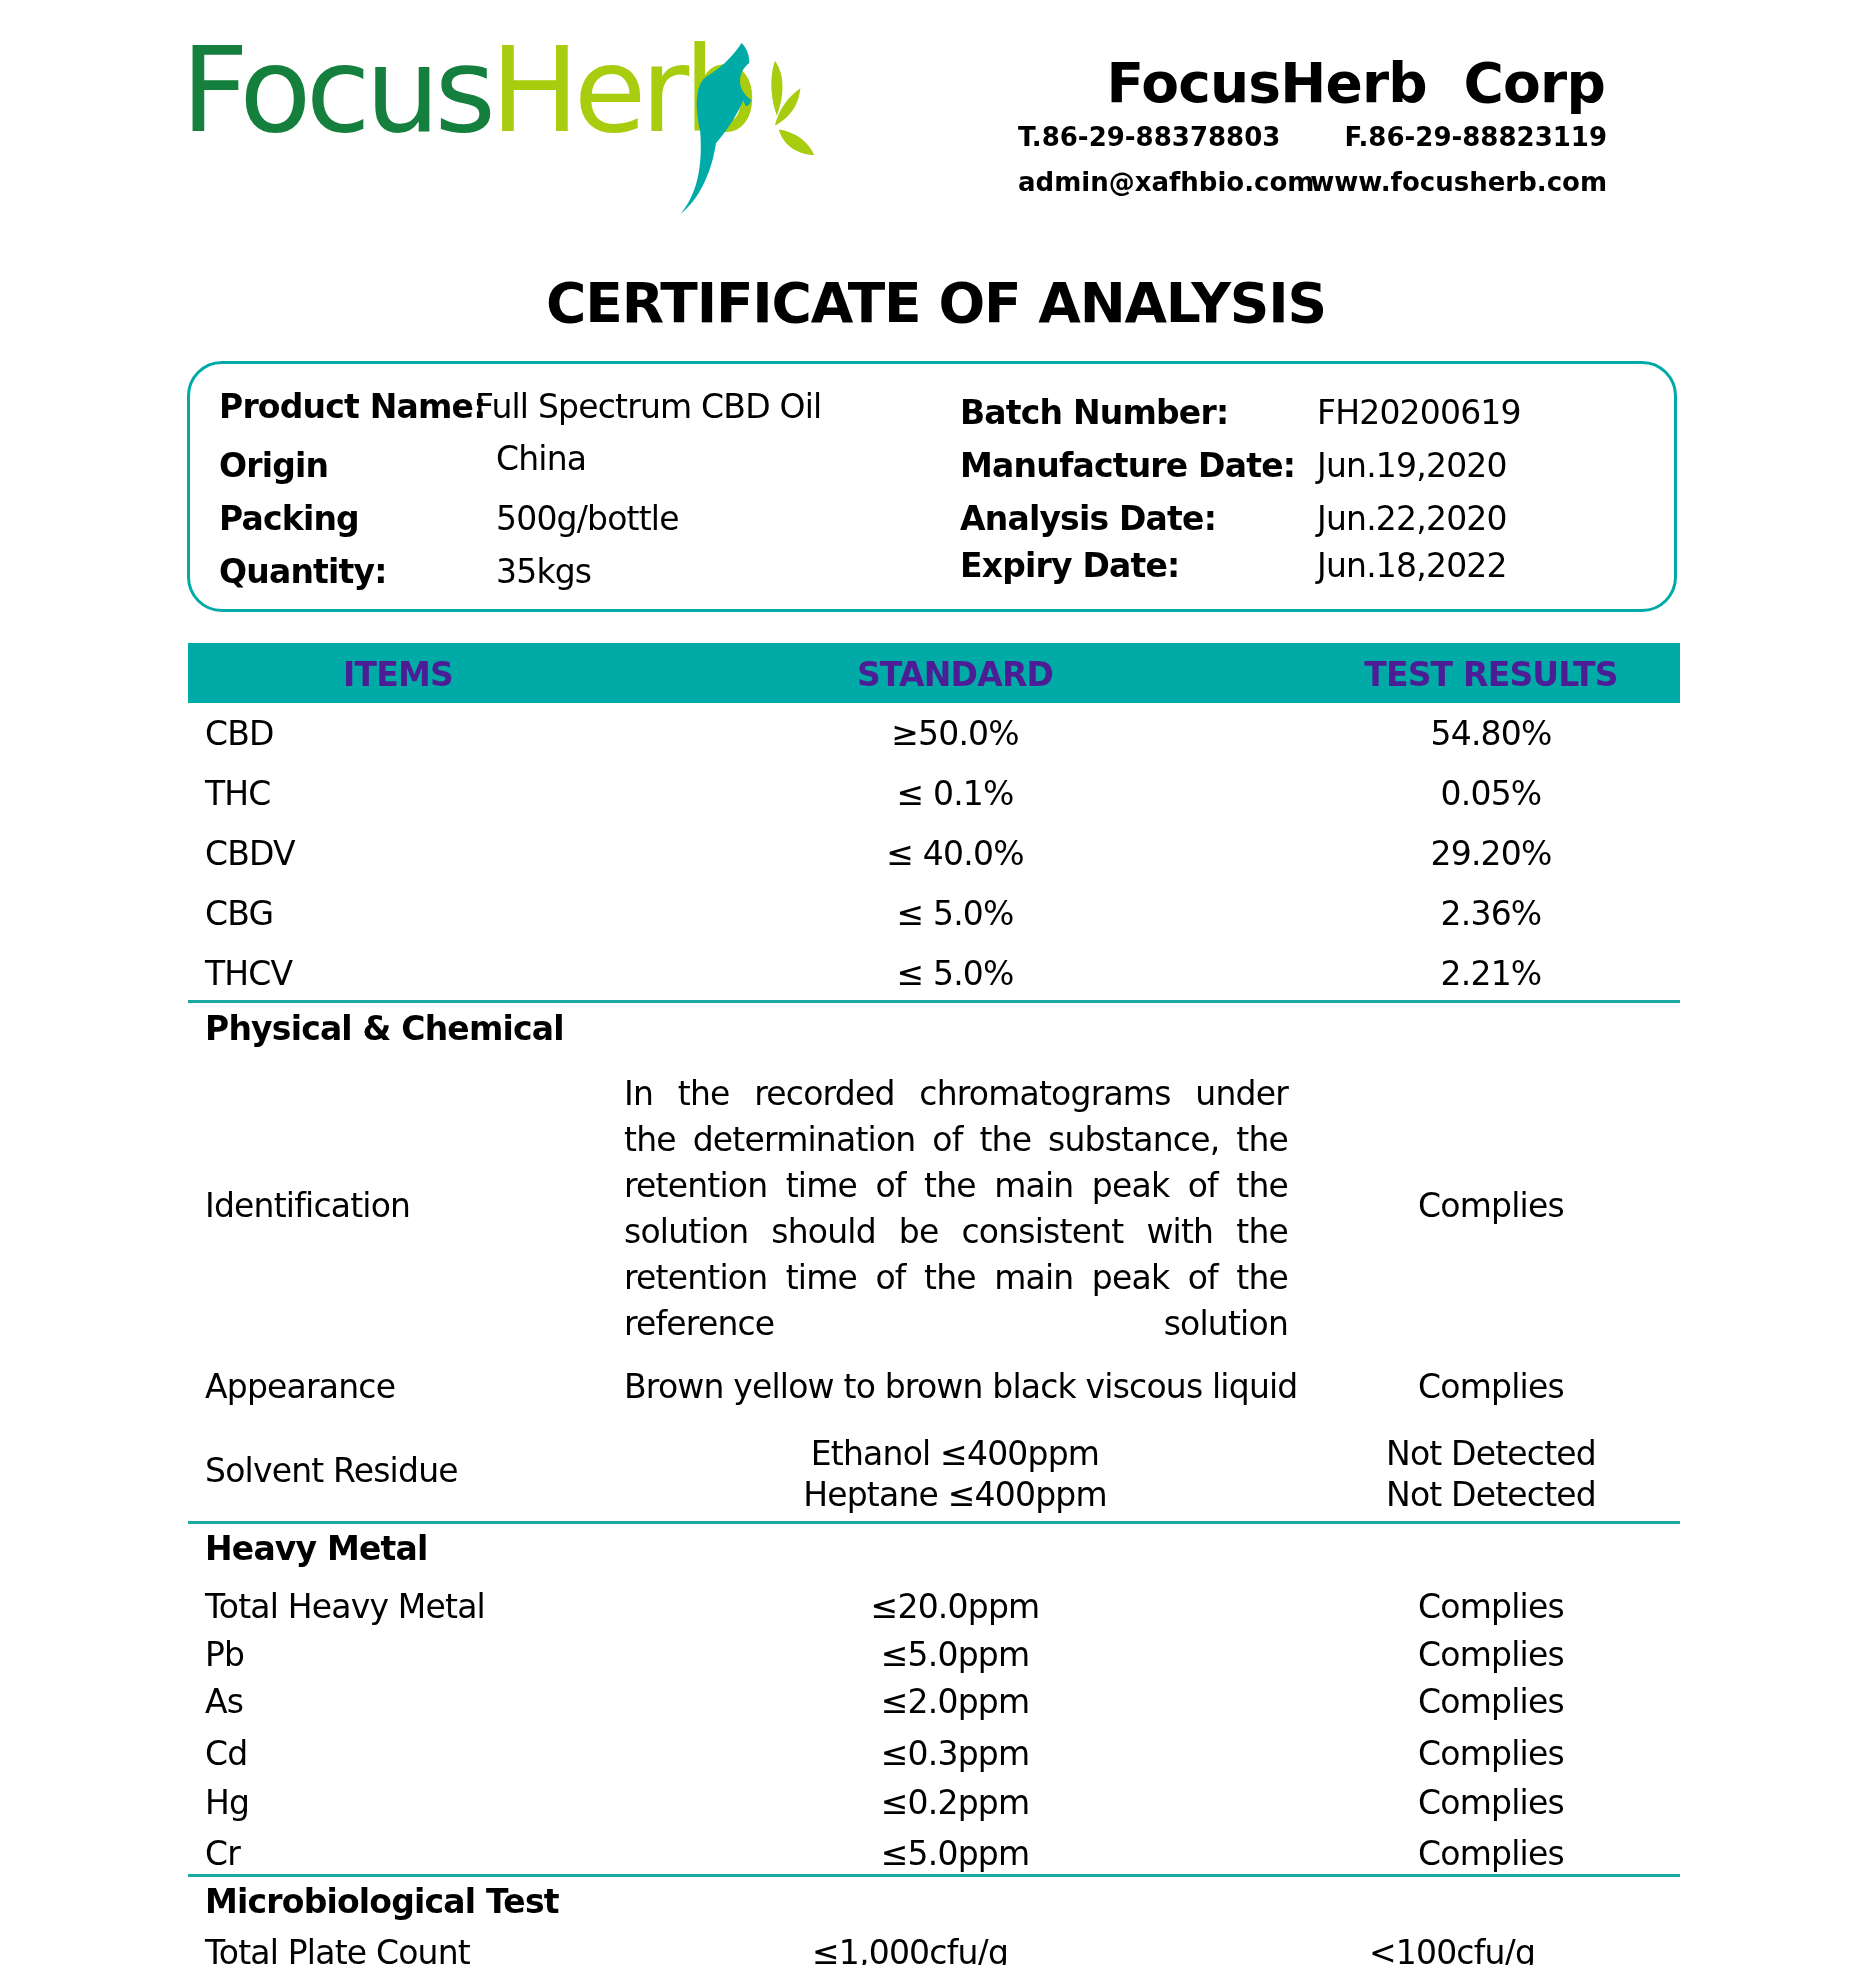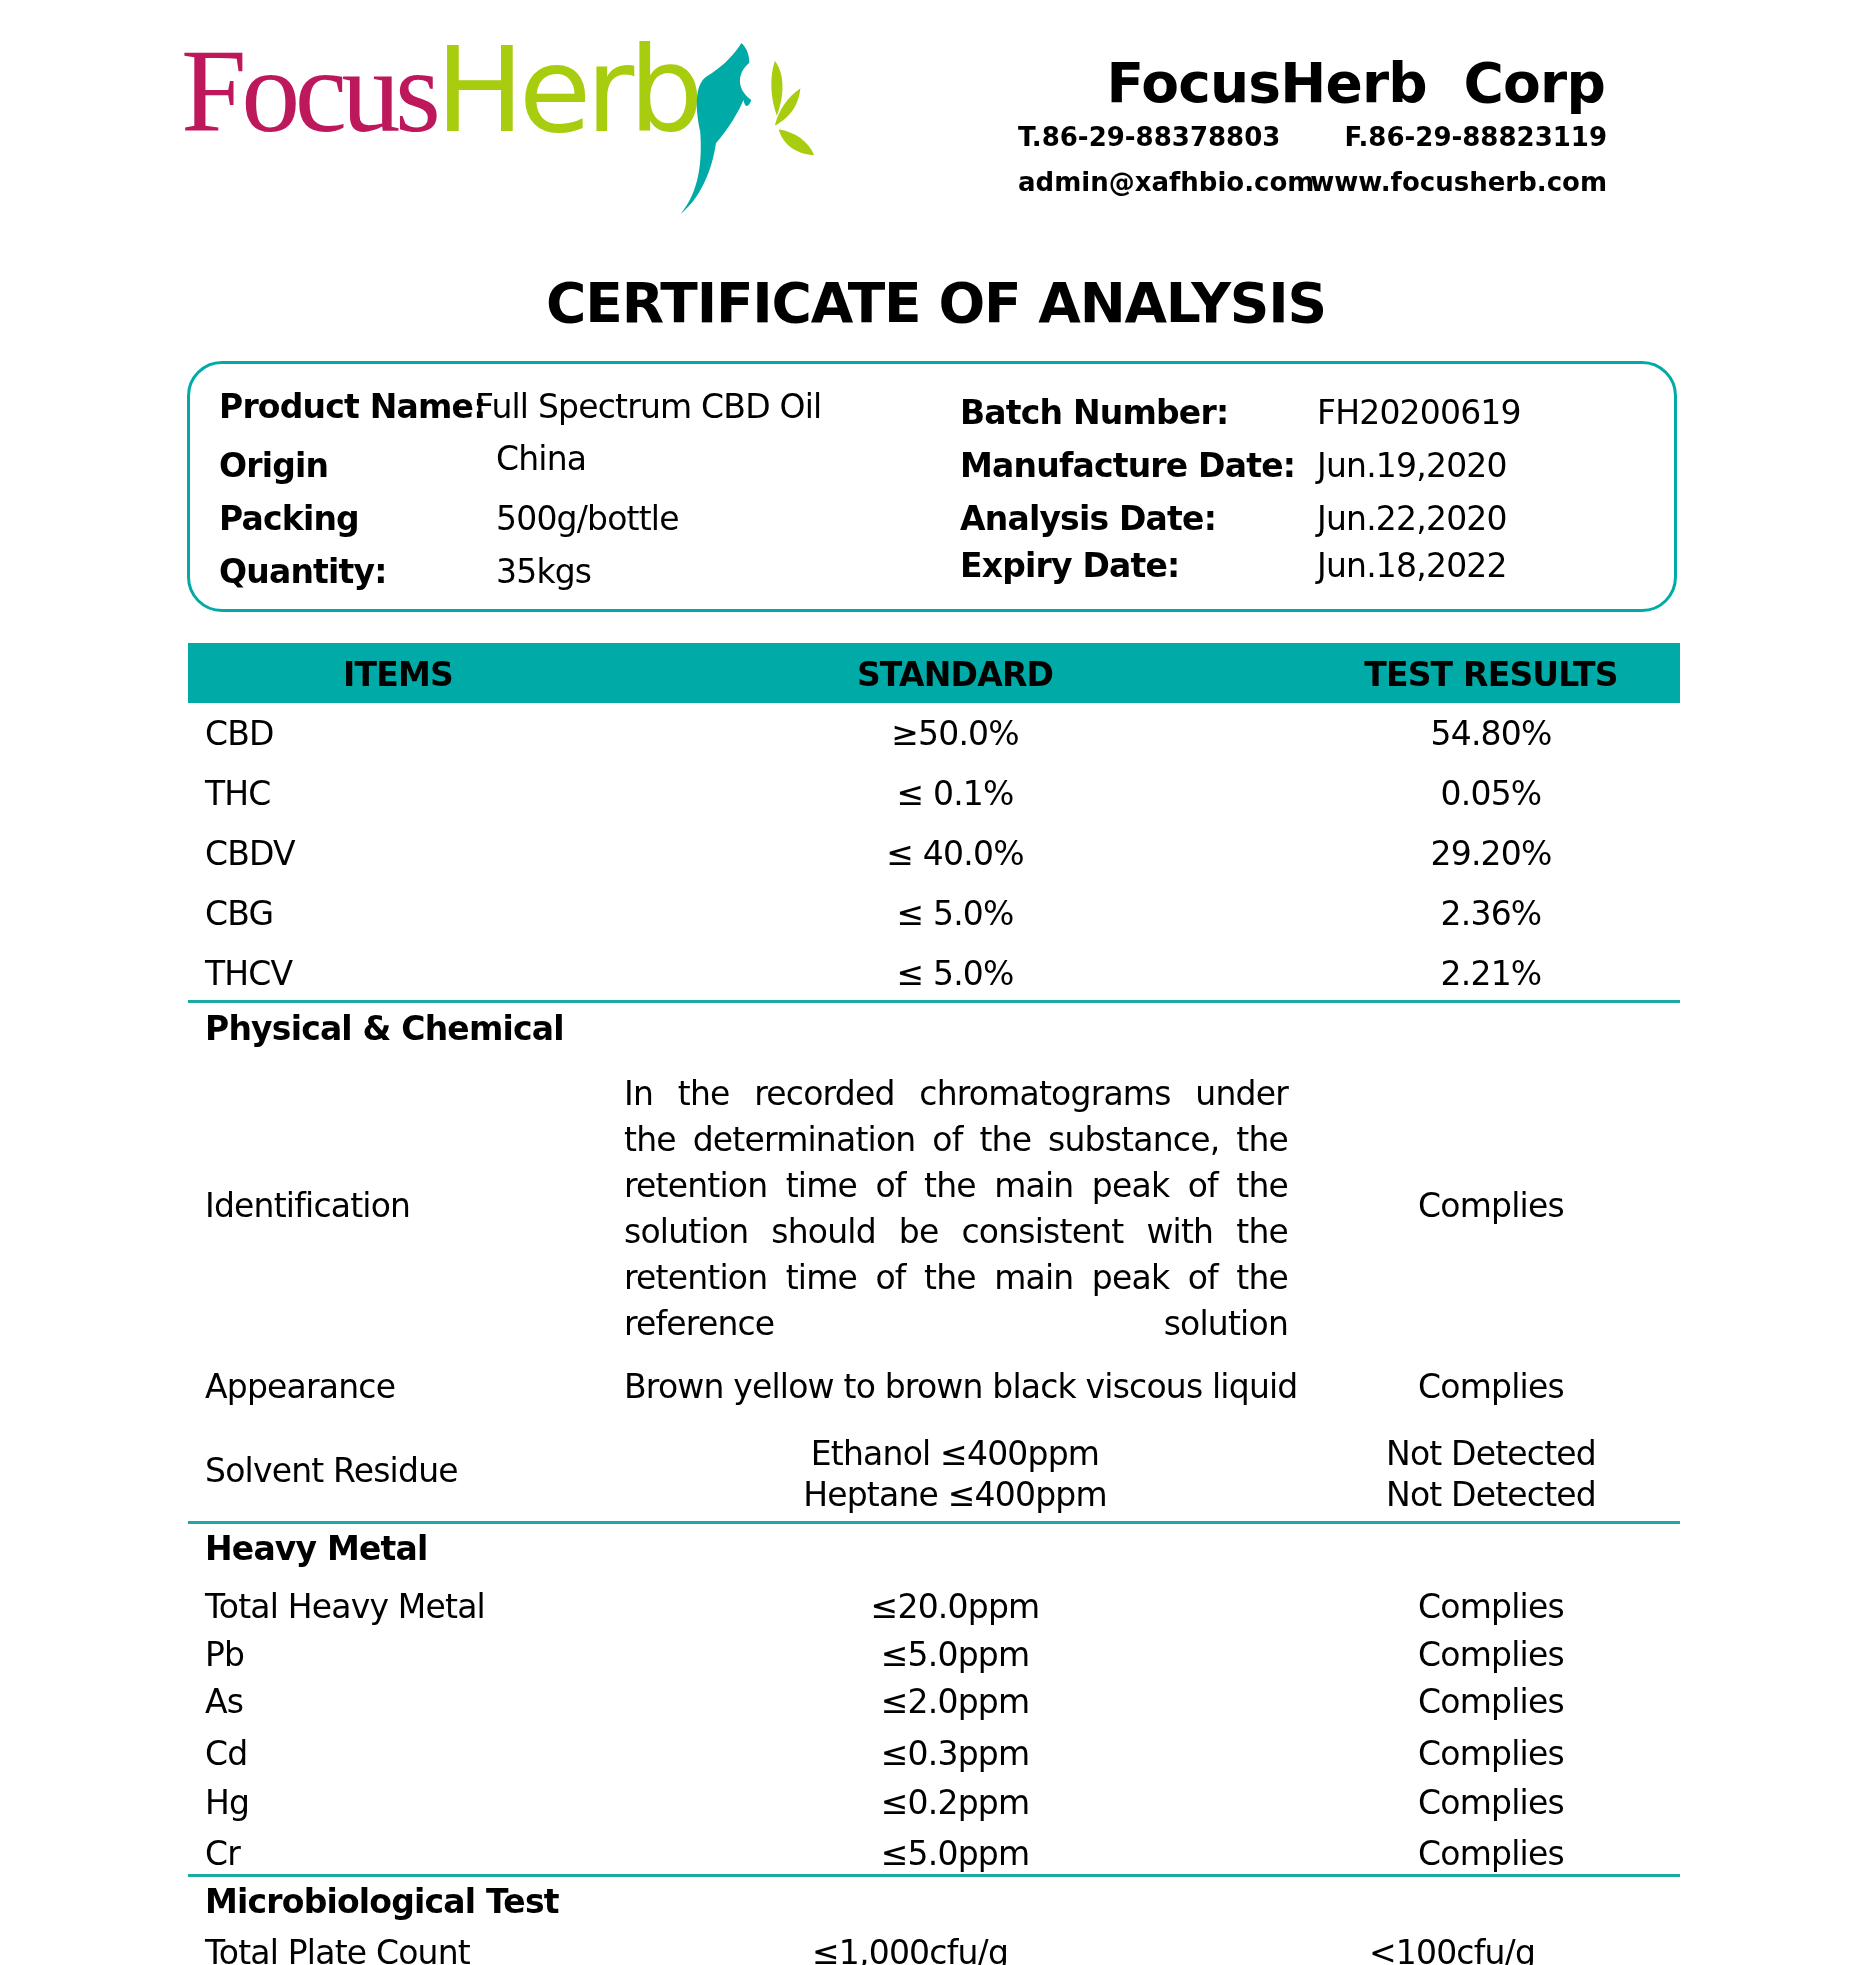--- a/index.html
+++ b/index.html
@@ -8,21 +8,21 @@
     font-family: "Liberation Sans", "DejaVu Sans", sans-serif; color: #000;
   }
   .abs { position: absolute; }
 
   
   .logo { left: 181px; top: 23.6px; width: 629px; height: 185px; }
   .logo-word {
     position: absolute; left: 0; top: 7.9px; font-size: 118px; font-weight: 400;
     letter-spacing: -5.5px; line-height: 1; font-family: "DejaVu Sans", sans-serif;
   }
-  .logo-word .focus { color: #be185d; font-family: Liberation Serif, serif; }
+  .logo-word .focus { color: #15803d; }
   .logo-word .herb { color: #a8cc0e; }
   .logo-tagline {
     position: absolute; left: 159px; top: 134px; font-size: 36px; color: #00aaa6;
     font-family: "DejaVu Sans", sans-serif; letter-spacing: -0.8px;
   }
   .logo-mark { position: absolute; left: 476px; top: 17.7px; width: 165px; height: 173px; }
 
   .corp-name {
     right: 267px; top: 51px; font-size: 55px; font-weight: 700; text-align: right;
     font-family: "DejaVu Sans", sans-serif; letter-spacing: -0.8px;
@@ -44,21 +44,21 @@
     left: 187px; top: 361px; width: 1490px; height: 251px;
     border: 3.9px solid #00aaa6; border-radius: 35px; box-sizing: border-box;
   }
   .info-label { color: #000000; font-weight: 700; font-size: 33px; font-family: "DejaVu Sans", sans-serif; letter-spacing: -0.8px; }
   .info-value { font-size: 33px; font-family: "DejaVu Sans", sans-serif; letter-spacing: -0.8px; }
 
   
   .thead {
     left: 188px; top: 643px; width: 1492px; height: 60px; background: #00aaa6;
   }
-  .th { position: absolute; top: 11.8px; color: #000000; font-weight: 700; font-size: 33px;
+  .th { position: absolute; top: 11.8px; color: #4c1d95; font-weight: 700; font-size: 33px;
         font-family: "DejaVu Sans", sans-serif; letter-spacing: -0.8px; transform: translateX(-50%); white-space: nowrap; }
   .rule { position: absolute; left: 188px; width: 1492px; height: 2.8px; background: #1aa9a3; }
 
   .cell { position: absolute; font-size: 33px; font-family: "DejaVu Sans", sans-serif; letter-spacing: -0.8px; white-space: nowrap; line-height: 1; }
   .c1 { left: 205px; }
   .c2 { left: 955px; transform: translateX(-50%); }
   .c3 { left: 1491px; transform: translateX(-50%); }
   .c2b { left: 910px; transform: translateX(-50%); }
   .c3b { left: 1452px; transform: translateX(-50%); }
   .section { font-weight: 700; }

